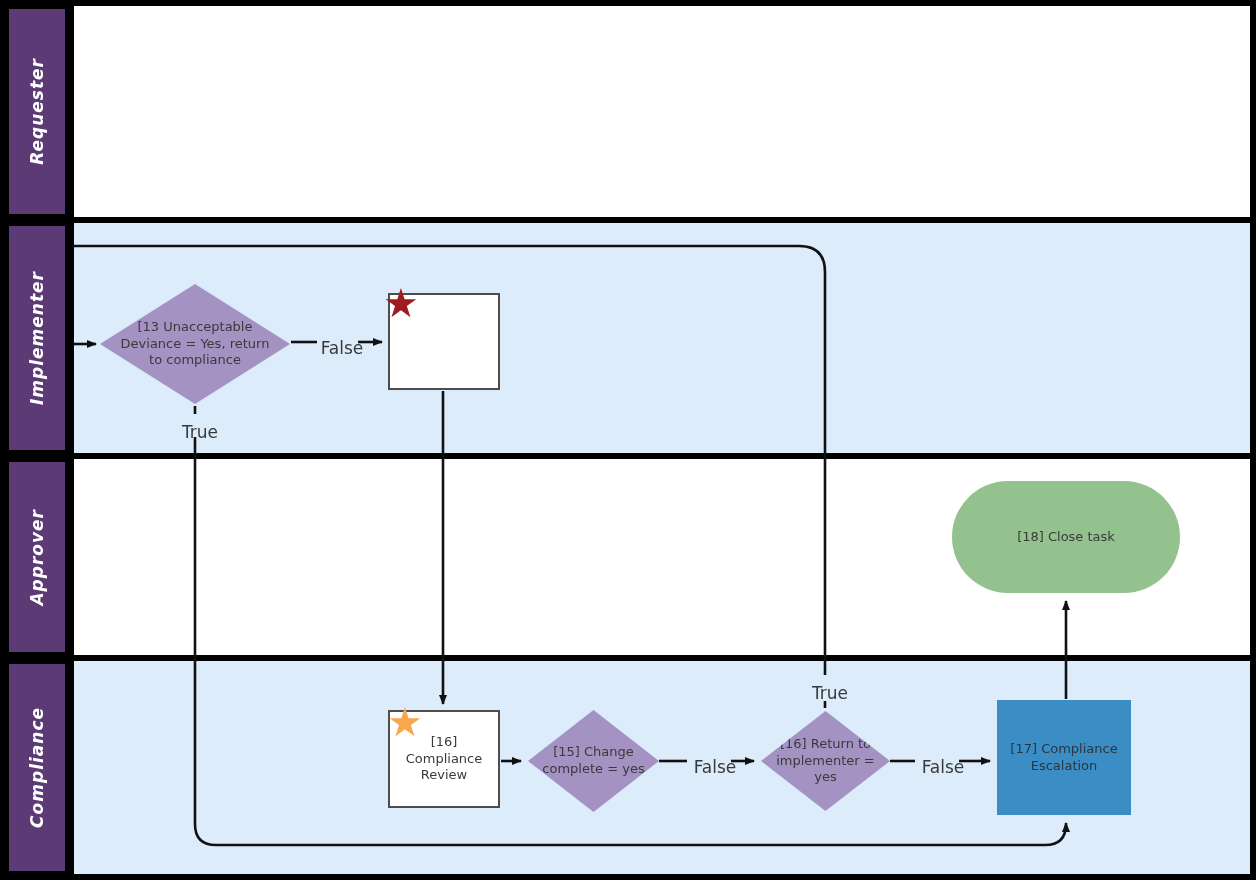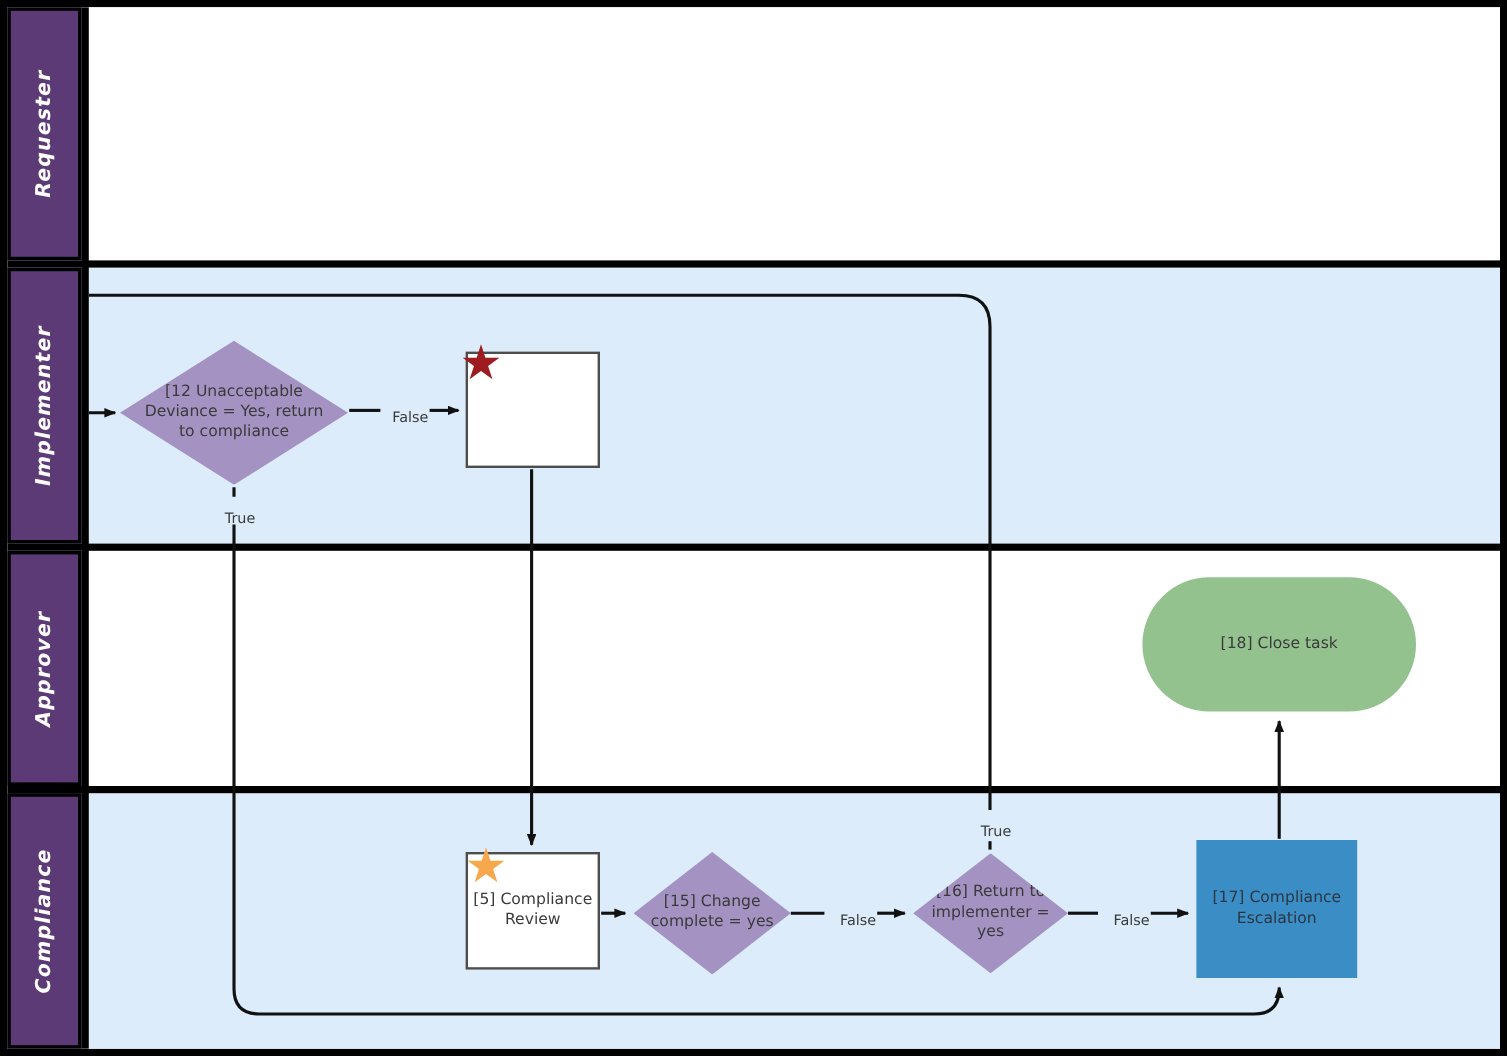--- a/index.html
+++ b/index.html
@@ -33,21 +33,21 @@
     justify-content:center; text-align:center; font-size:13px; line-height:1.28;}
   .decision{background:var(--decision-fill);
     clip-path:polygon(50% 0,100% 50%,50% 100%,0 50%);}
   .decision .txt{padding:0 14px;}
   .task{background:var(--task-fill); border:2px solid var(--task-border);}
   .task-blue{background:var(--escalation-fill); border:none; color:#2b3642;}
   .terminator{background:var(--terminator-fill); border-radius:56px;}
   .star{position:absolute; font-size:40px; line-height:1; pointer-events:none;}
   .star.red{color:var(--star-red); left:-7px; top:-12px;}
   .star.orange{color:var(--star-orange); left:-3px; top:-10px;}
-  .edge-label{position:absolute; transform:translate(-50%,-50%); font-size:12px;
+  .edge-label{position:absolute; transform:translate(-50%,-50%); font-size:17px;
     color:var(--text); white-space:nowrap;text-align:right;}
 </style>
 </head>
 <body>
 
 <div id="canvas">
 
   <div class="lane-bg" style="top:0;height:211px;background:var(--lane-white-bg);"></div>
   <div class="lane-bg" style="top:217px;height:230px;background:var(--lane-blue-bg);"></div>
   <div class="lane-bg" style="top:453px;height:196px;background:var(--lane-white-bg);"></div>
@@ -105,30 +105,30 @@
     </g>
   </svg>
 
   <div class="edge-label" style="left:336px;top:342px;">False</div>
   <div class="edge-label" style="left:194px;top:426px;">True</div>
   <div class="edge-label" style="left:709px;top:761px;">False</div>
   <div class="edge-label" style="left:937px;top:761px;">False</div>
   <div class="edge-label" style="left:824px;top:687px;">True</div>
 
   <div class="node decision" style="left:94px;top:278px;width:190px;height:120px;">
-    <div class="txt">[12 Unacceptable Deviance = Yes, return to compliance</div>
+    <div class="txt">[13 Unacceptable Deviance = Yes, return to compliance</div>
   </div>
 
   <div class="node task" style="left:382px;top:287px;width:112px;height:97px;">
     <span class="star red">★</span>
   </div>
 
   <div class="node task" style="left:382px;top:704px;width:112px;height:98px;">
     <span class="star orange">★</span>
-    <div class="txt" style="padding:0 4px;">[5] Compliance Review</div>
+    <div class="txt" style="padding:0 4px;">[16] Compliance Review</div>
   </div>
 
   <div class="node decision" style="left:522px;top:704px;width:131px;height:102px;">
     <div class="txt">[15] Change complete = yes</div>
   </div>
 
   <div class="node decision" style="left:755px;top:705px;width:129px;height:100px;">
     <div class="txt" style="padding:0 8px;">[16] Return to implementer = yes</div>
   </div>
 

